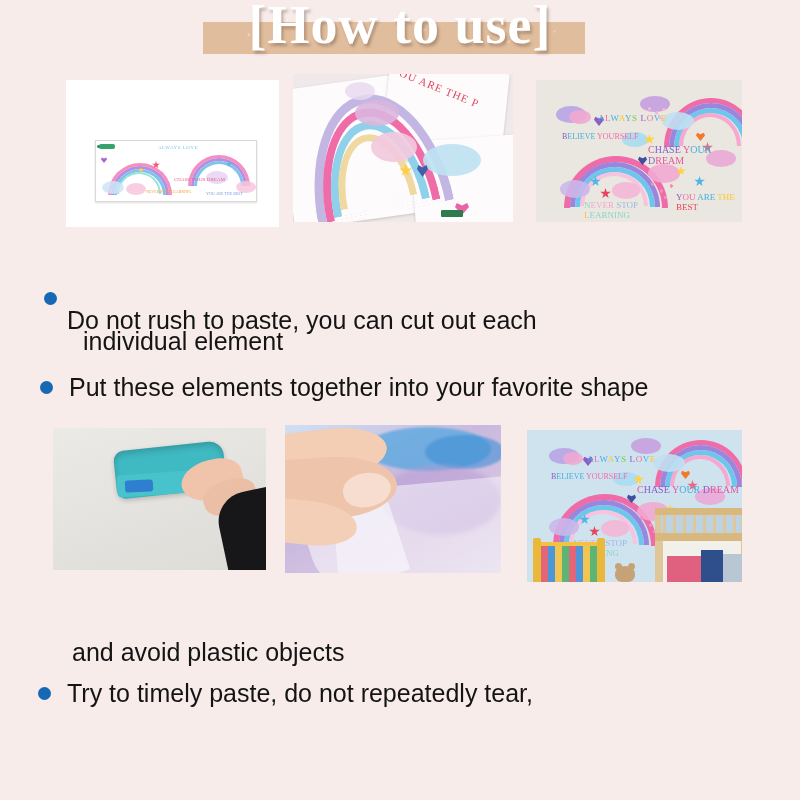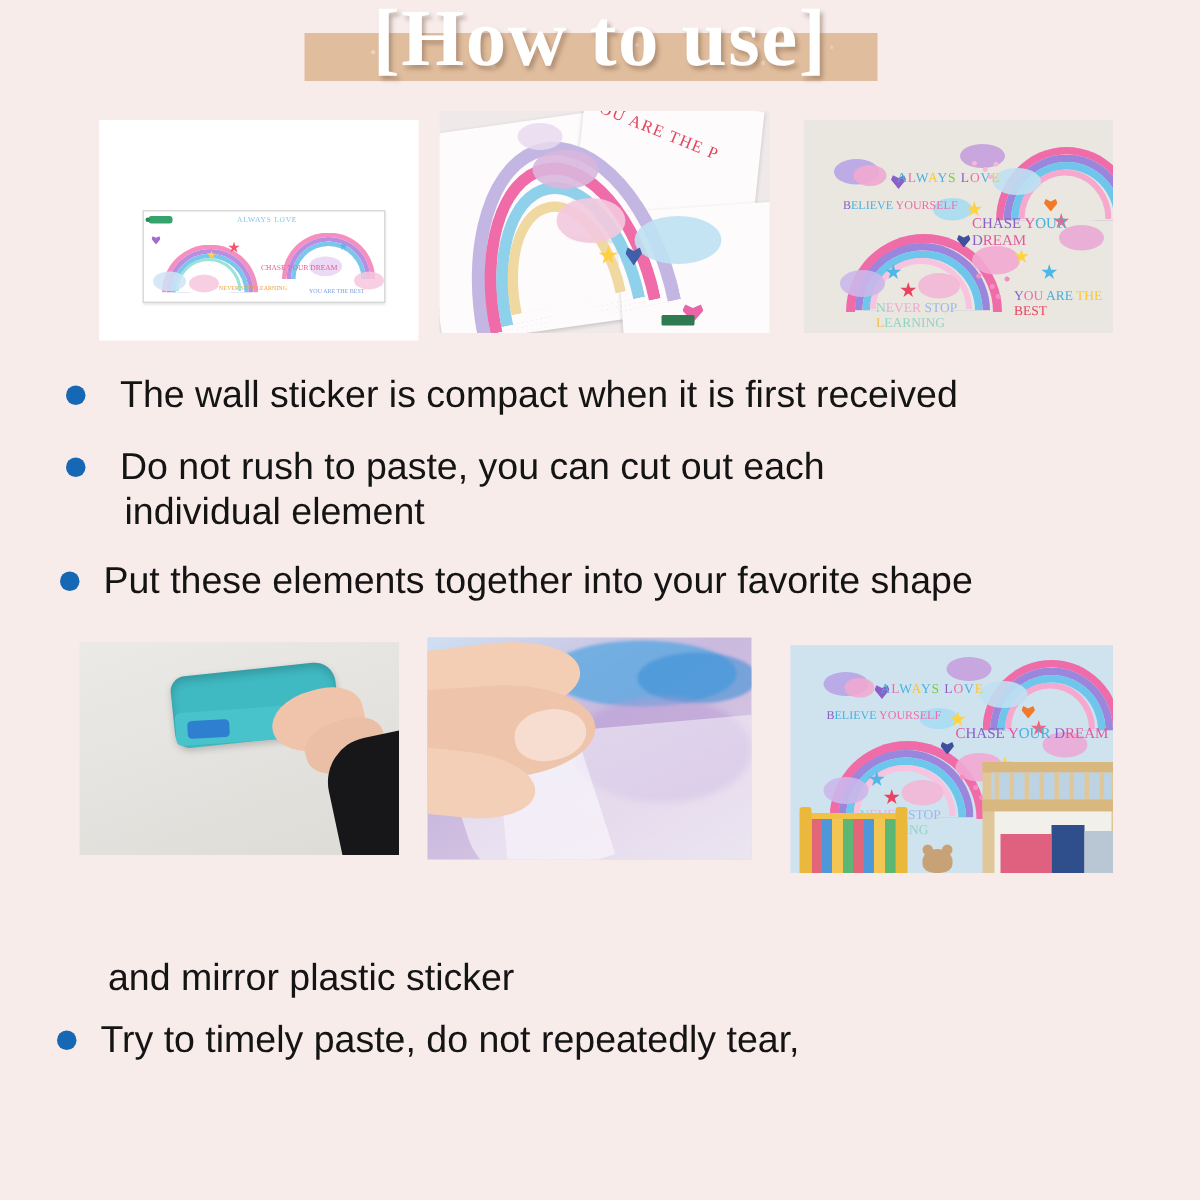--- a/index.html
+++ b/index.html
@@ -193,26 +193,22 @@
         radial-gradient(circle at 60% 85%,#f7b8d8 0 1.4px,transparent 1.8px);"></div>
     <div style="position:absolute;left:112px;top:100px;width:30px;height:20px;background:
         radial-gradient(circle at 15% 20%,#f28fc0 0 1.5px,transparent 1.9px),
         radial-gradient(circle at 45% 55%,#f28fc0 0 1.5px,transparent 1.9px),
         radial-gradient(circle at 78% 30%,#f28fc0 0 1.5px,transparent 1.9px),
         radial-gradient(circle at 58% 88%,#f28fc0 0 1.5px,transparent 1.9px);"></div>
   </div>
 
   <div class="bullets">
 
-    <div class="bline gap-lg" style="left:44px;top:248px;">
-      <span class="dot"></span>
-      <span class="btext">The wall sticker is compact when it is first received</span>
-    </div>
-
-    <div class="bline gap-lg" style="left:44px;top:296px;">
+
+    <div class="bline gap-lg" style="left:44px;top:283px;flex-direction:column;">
       <span class="dot"></span>
       <span class="btext">Do not rush to paste, you can cut out each</span>
     </div>
     <div class="cont" style="left:83px;top:326px;">
       <span class="btext">individual element</span>
     </div>
 
     <div class="bline gap-sm" style="left:40px;top:372px;">
       <span class="dot"></span>
       <span class="btext">Put these elements together into your favorite shape</span>
@@ -317,21 +313,21 @@
     <div style="position:absolute;left:70px;top:108px;width:8px;height:46px;background:#eab93c;border-radius:2px;"></div>
 
     <div style="position:absolute;left:88px;top:136px;width:20px;height:16px;border-radius:50% 50% 40% 40%;background:#c8a277;"></div>
     <div style="position:absolute;left:88px;top:133px;width:7px;height:7px;border-radius:50%;background:#c8a277;"></div>
     <div style="position:absolute;left:101px;top:133px;width:7px;height:7px;border-radius:50%;background:#c8a277;"></div>
   </div>
 
   <div class="bullets">
 
     <div class="cont" style="left:72px;top:637px;">
-      <span class="btext">and mirror plastic sticker</span>
+      <span class="btext">and avoid plastic objects</span>
     </div>
 
     <div class="bline gap-sm" style="left:38px;top:678px;">
       <span class="dot"></span>
       <span class="btext">Try to timely paste, do not repeatedly tear,</span>
     </div>
 
   </div>
 
 </div>

